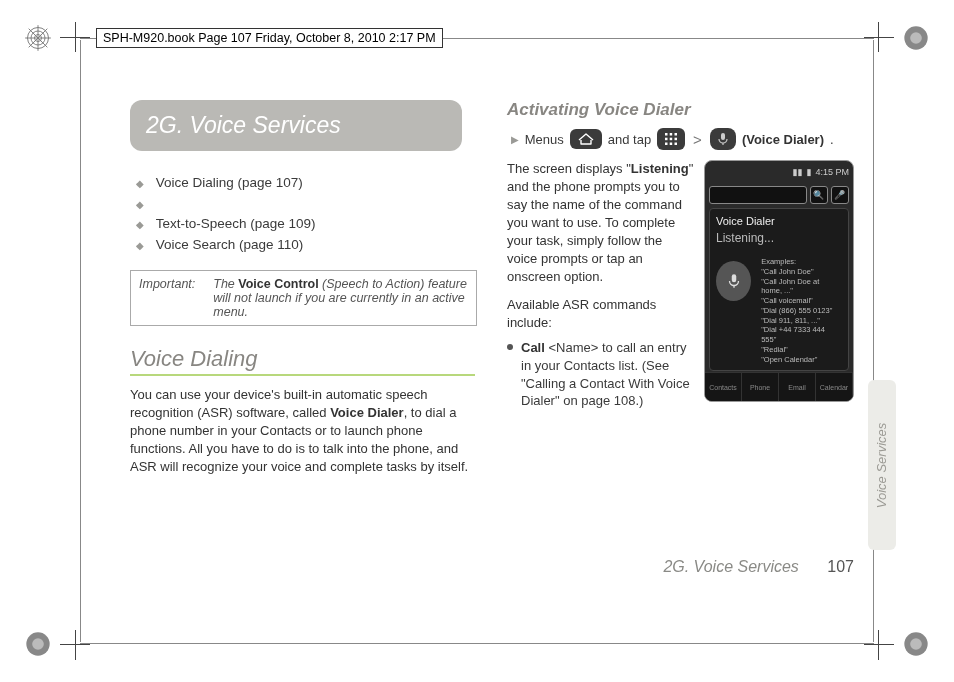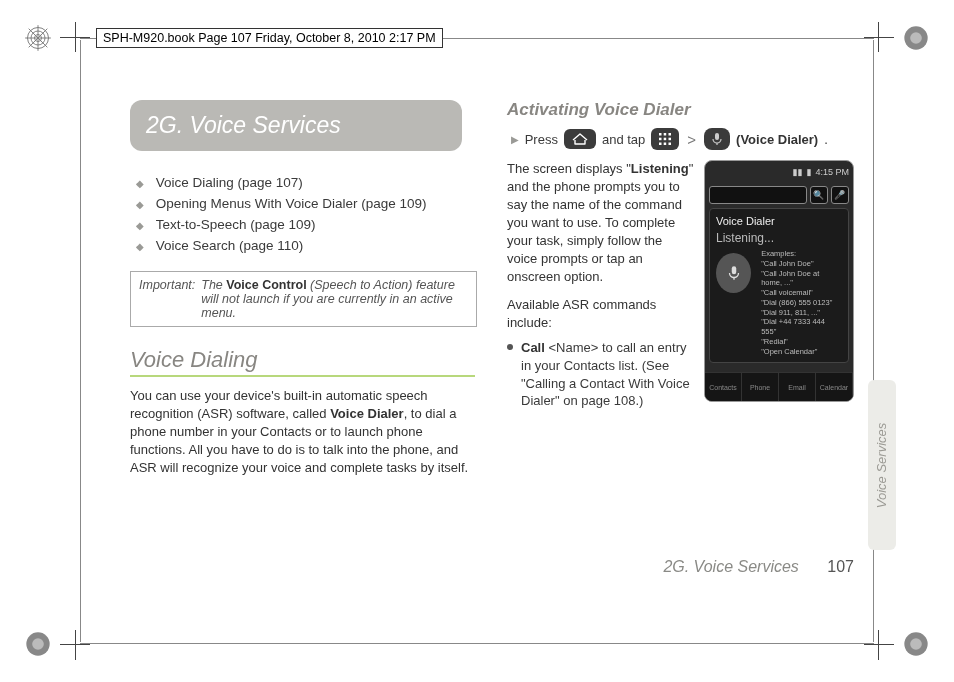--- a/index.html
+++ b/index.html
@@ -27,21 +27,21 @@
   
   .content{position:absolute;top:100px;left:130px;right:100px;bottom:90px}
   .cols{display:flex;gap:30px}
   .col{flex:1;min-width:0}
   
   .pill{background:#bab9b5;border-radius:12px;color:#fff;font-size:23px;font-style:italic;padding:12px 16px;width:300px;margin-bottom:24px;font-weight:400}
   
   .toc{list-style:none;padding:0;margin:0 0 18px 0;font-size:13.5px;color:#3a3a3a}
   .toc li{display:flex;align-items:flex-start;margin-bottom:6px}
   .dia{color:#9a9a96;font-size:10px;margin:3px 12px 0 6px}
-  .important-box{border:1px solid #aaa;padding:6px 8px;font-size:12.5px;font-style:italic;color:#555;display:flex;gap:6px}
+  .important-box{border:1px solid #aaa;padding:6px 8px;font-size:12.5px;font-style:italic;color:#555;display:flex;gap:18px}
   .important-box .lbl{font-style:italic}
   .h1{font-size:22px;font-style:italic;color:#888682;margin:20px 0 2px 0;font-weight:400}
   .rule{height:2px;background:#b8d87c;margin-bottom:10px;width:345px}
   .body,.para{font-size:13px;line-height:1.38;color:#333}
   .h2{font-size:17px;font-style:italic;color:#888682;margin:0 0 8px 0;font-weight:700}
   .stepline{display:flex;align-items:center;font-size:13px;gap:6px;margin-bottom:10px;flex-wrap:wrap}
   .tri{color:#9a9a96;font-size:10px;margin-left:4px}
   .iconbox{display:inline-flex;align-items:center;justify-content:center;background:#3b3b3b;border-radius:6px;padding:3px 6px;color:#fff}
   .iconbox svg{display:block}
   .brkt{color:#777;font-size:15px;margin:0 2px}
@@ -135,21 +135,20 @@
       <div class="col">
         <div class="pill">2G. Voice Services</div>
 
         <ul class="toc">
           <li>
               <span class="dia">◆</span>
               <span>Voice Dialing (page 107)</span>
             </li>
           <li>
               <span class="dia">◆</span>
-              <span>Opening Menus With Voice Dialer (page 109)</span>
             </li>
           <li>
               <span class="dia">◆</span>
               <span>Text-to-Speech (page 109)</span>
             </li>
           <li>
               <span class="dia">◆</span>
               <span>Voice Search (page 110)</span>
             </li>
         </ul>
@@ -166,21 +165,21 @@
         <div class="body">
           <span>You can use your device's built-in automatic speech recognition (ASR) software, called </span><b class="heavy">Voice Dialer</b><span>, to dial a phone number in your Contacts or to launch phone functions. All you have to do is to talk into the phone, and ASR will recognize your voice and complete tasks by itself.</span>
         </div>
       </div>
 
       <div class="col" style="position:relative">
         <div class="h2">Activating Voice Dialer</div>
 
         <div class="stepline">
           <span class="tri">▶</span>
-          <span>Press</span>
+          <span>Menus</span>
           <span class="iconbox">
             <svg width="20" height="14" viewBox="0 0 20 14">
                 <path d="M3 8 L10 2 L17 8 M5 8 V12 H15 V8" stroke="#fff" stroke-width="1.4" fill="none" stroke-linejoin="round"></path>
               </svg>
           </span>
           <span>and tap</span>
           <span class="iconbox">
             <svg width="16" height="16" viewBox="0 0 16 16">
                 <g fill="#fff">
                   <rect x="2" y="2" width="2.5" height="2.5"></rect>
@@ -224,21 +223,21 @@
               <span>▮</span>
               <span>4:15 PM</span>
             </div>
             <div class="ph-search">
               <div class="s1"></div>
               <div class="s2">🔍</div>
               <div class="s2">🎤</div>
             </div>
             <div class="ph-card">
               <div style="color:#eee;font-size:11px;margin-bottom:4px">Voice Dialer</div>
-              <div style="color:#bbb;font-size:12px;margin-bottom:4px">Listening...</div>
+              <div style="color:#bbb;font-size:12px;margin-bottom:12px">Listening...</div>
               <div style="display:flex;gap:4px">
                 <div class="ph-mic">
                   <svg width="18" height="18" viewBox="0 0 16 16">
                       <rect x="6" y="2" width="4" height="7" rx="2" fill="#ddd"></rect>
                       <path d="M4 8a4 4 0 0 0 8 0" stroke="#ddd" stroke-width="1.2" fill="none"></path>
                       <line x1="8" y1="12" x2="8" y2="14" stroke="#ddd" stroke-width="1.2"></line>
                     </svg>
                 </div>
                 <div class="ph-ex">
                   <div>Examples:</div>

